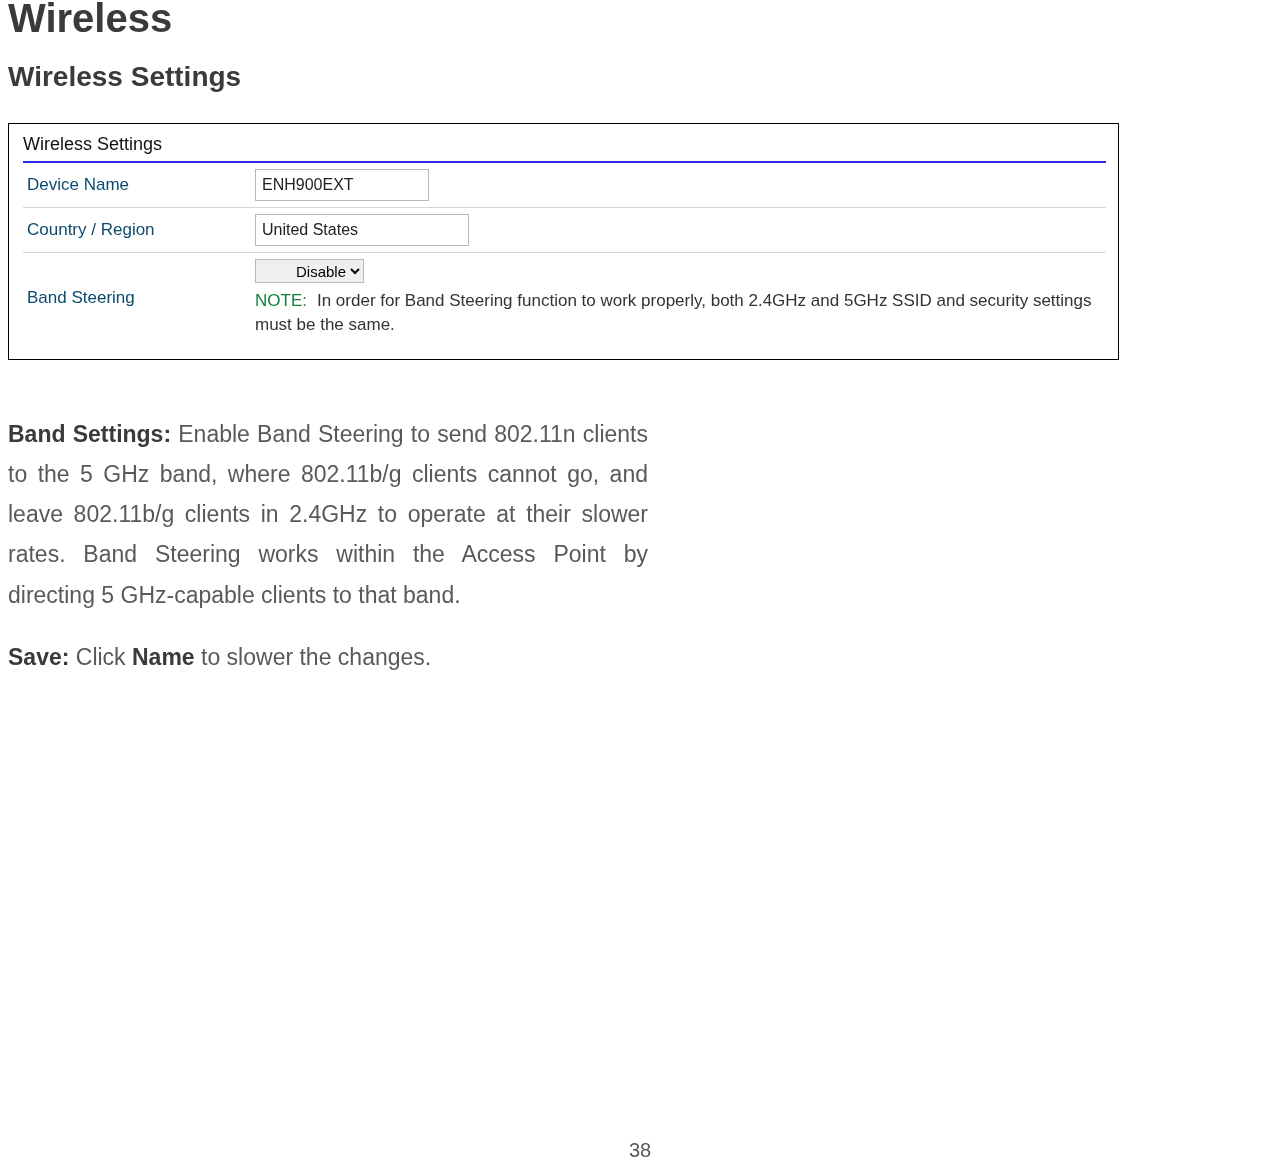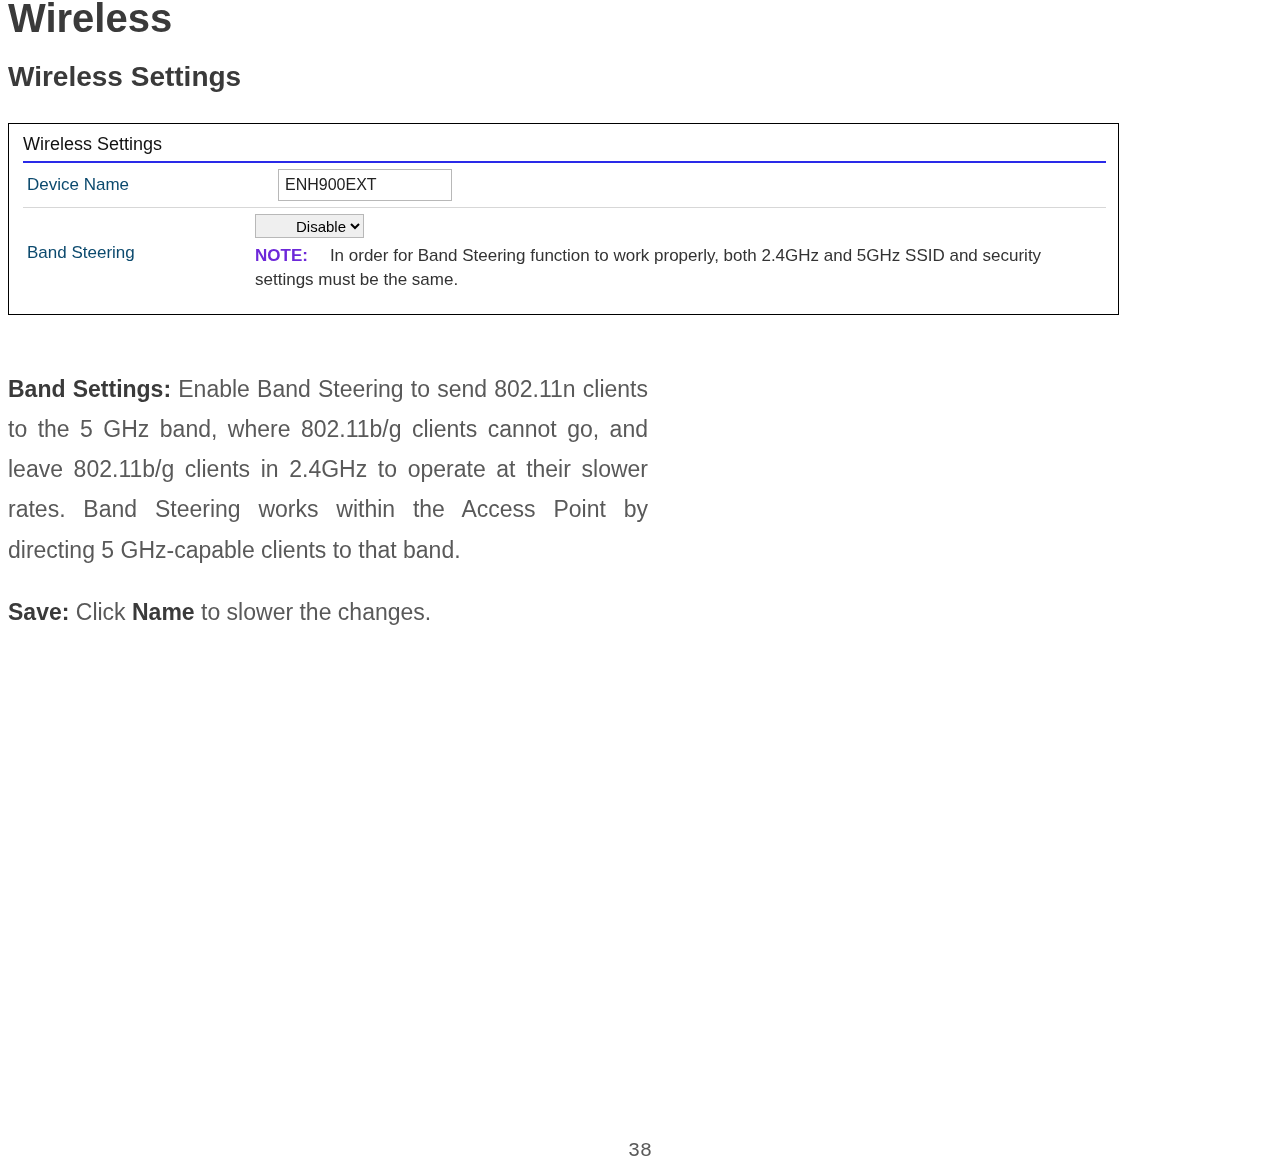--- a/index.html
+++ b/index.html
@@ -72,36 +72,35 @@
   }
   input.txt {
     border: 1px solid #b8b8b8;
     background: #fff;
     padding: 3px 6px;
     font-size: 16px;
     color: #222;
     height: 24px;
     box-sizing: content-box;
     font-family: Arial, sans-serif;
-    margin-left: 23px;
   }
   input.txt.device { width: 160px; }
   input.txt.country { width: 200px; }
   select.sel {
     border: 1px solid #b8b8b8;
     background: #efefef;
     font-size: 15px;
     height: 24px;
     font-family: Arial, sans-serif;
     padding-left: 36px;
   }
   .note-label {
-    color: #6d28d9;
-    font-weight: 700;
-    margin-right: 22px;
+    color: #15803d;
+    font-weight: 400;
+    margin-right: 10px;
   }
   .note-row {
     font-size: 17px;
     color: #333;
     line-height: 1.4;
     margin-top: 6px;
   }
   .body-text {
     margin-top: 54px;
     width: 640px;
@@ -120,40 +119,46 @@
     color: #3a3a3a;
   }
   .page-number {
     position: absolute;
     left: 0;
     right: 0;
     bottom: 10px;
     text-align: center;
     font-size: 20px;
     color: #595959;
-    font-family: Liberation Mono, monospace;
+    font-family: Liberation Sans, sans-serif;
     font-stretch: condensed;
   }
 </style>
 </head>
 <body>
 
 <div class="page">
   <div class="h1">Wireless</div>
   <div class="h2">Wireless Settings</div>
 
   <div class="screenshot-box">
     <div class="panel-title">Wireless Settings</div>
     <hr class="hr-blue">
     <table class="settings">
       <tbody>
           <tr>
         <td class="label">Device Name</td>
         <td>
           <input type="text" class="txt device" value="ENH900EXT" style="">
+        </td>
+      </tr>
+      <tr>
+        <td class="label">Country / Region</td>
+        <td>
+          <input type="text" class="txt country" value="United States" style="">
         </td>
       </tr>
       <tr>
         <td class="label">Band Steering</td>
         <td>
           <select class="sel">
             <option>Disable</option>
           </select>
           <div class="note-row">
             <span class="note-label">NOTE:</span><span>In order for Band Steering function to work properly, both 2.4GHz and 5GHz SSID and security settings must be the same.</span>

